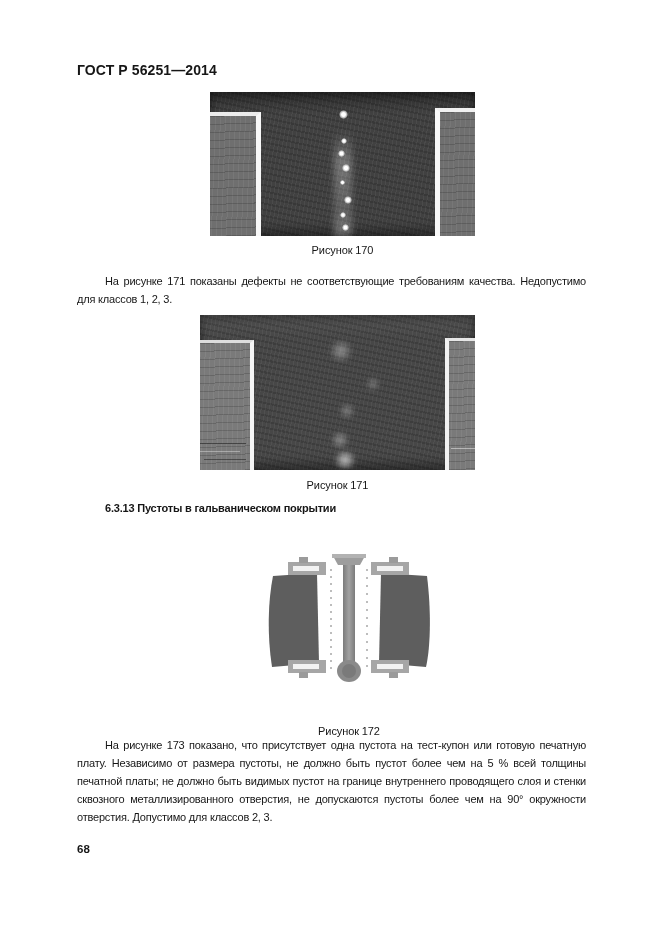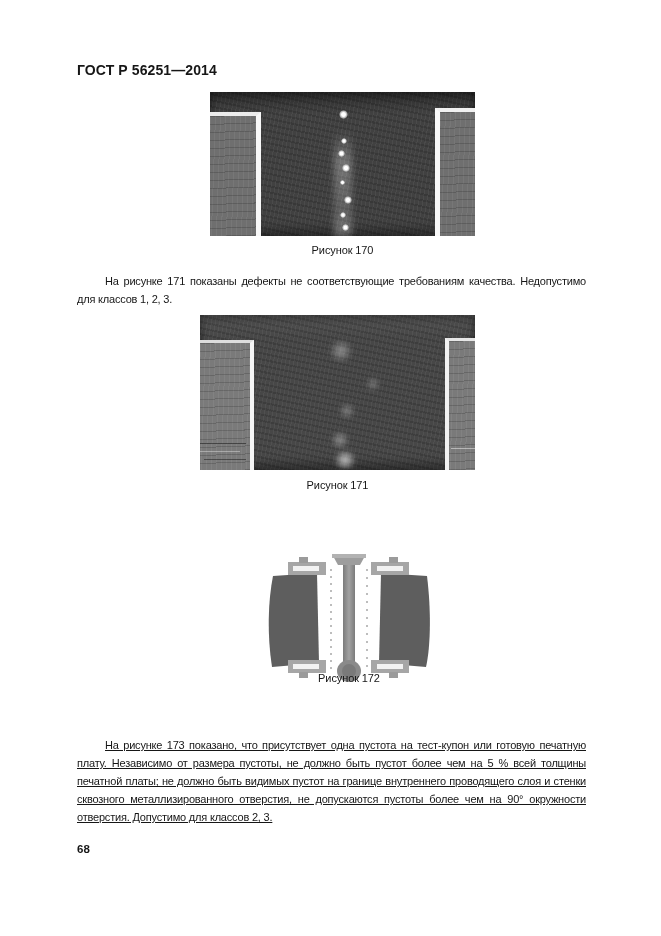--- a/index.html
+++ b/index.html
@@ -113,20 +113,21 @@
     </div>
     <div>
       <span class="scratch" style="left:0; top:128px; width:46px; background:rgba(0,0,0,0.45);"></span>
       <span class="scratch" style="left:0; top:136px; width:40px; background:rgba(255,255,255,0.35);"></span>
       <span class="scratch" style="left:4px; top:144px; width:42px; background:rgba(0,0,0,0.4);"></span>
       <span class="scratch" style="right:0; top:133px; width:24px; background:rgba(255,255,255,0.45);"></span>
     </div>
   </div>
   <div class="fig-caption" style="left:200px; top:479px; width:275px;">Рисунок 171</div>
 
+  <div class="sec-heading">6.3.13 Пустоты в гальваническом покрытии</div>
 
   <div class="diagram" style="left:263px; top:553px; width:172px; height:135px;">
     <svg viewBox="0 0 172 135" width="172" height="135">
       <defs>
         <linearGradient id="barrelGrad" x1="0" x2="1" y1="0" y2="0">
           <stop offset="0" stop-color="#7b7b7b"></stop>
           <stop offset="0.5" stop-color="#a2a2a2"></stop>
           <stop offset="1" stop-color="#7b7b7b"></stop>
         </linearGradient>
       </defs>
@@ -156,21 +157,21 @@
 
       <g>
         <rect x="80" y="8" width="12" height="106" fill="url(#barrelGrad)"></rect>
         <path d="M70,3 L102,3 L97,12 L75,12 Z" fill="#9d9d9d"></path>
         <rect x="69" y="1" width="34" height="4" fill="#b2b2b2"></rect>
         <ellipse cx="86" cy="118" rx="12" ry="11" fill="#8a8a8a"></ellipse>
         <ellipse cx="86" cy="118" rx="7" ry="7" fill="#7a7a7a"></ellipse>
       </g>
     </svg>
   </div>
-  <div class="fig-caption" style="left:263px; top:672px; width:172px;">Рисунок 172</div>
+  <div class="fig-caption" style="left:263px; top:725px; width:172px;">Рисунок 172</div>
 
-  <div class="body-text" style="top:736px;text-decoration:underline;">
+  <div class="body-text" style="top:736px;">
     <p>На рисунке 173 показано, что присутствует одна пустота на тест-купон или готовую печатную плату. Независимо от размера пустоты, не должно быть пустот более чем на 5 % всей толщины печатной платы; не должно быть видимых пустот на границе внутреннего проводящего слоя и стенки сквозного металлизированного отверстия, не допускаются пустоты более чем на 90° окружности отверстия. Допустимо для классов 2, 3.</p>
   </div>
 
   <div class="page-number">68</div>
 
 </div>
 
 </body></html>

